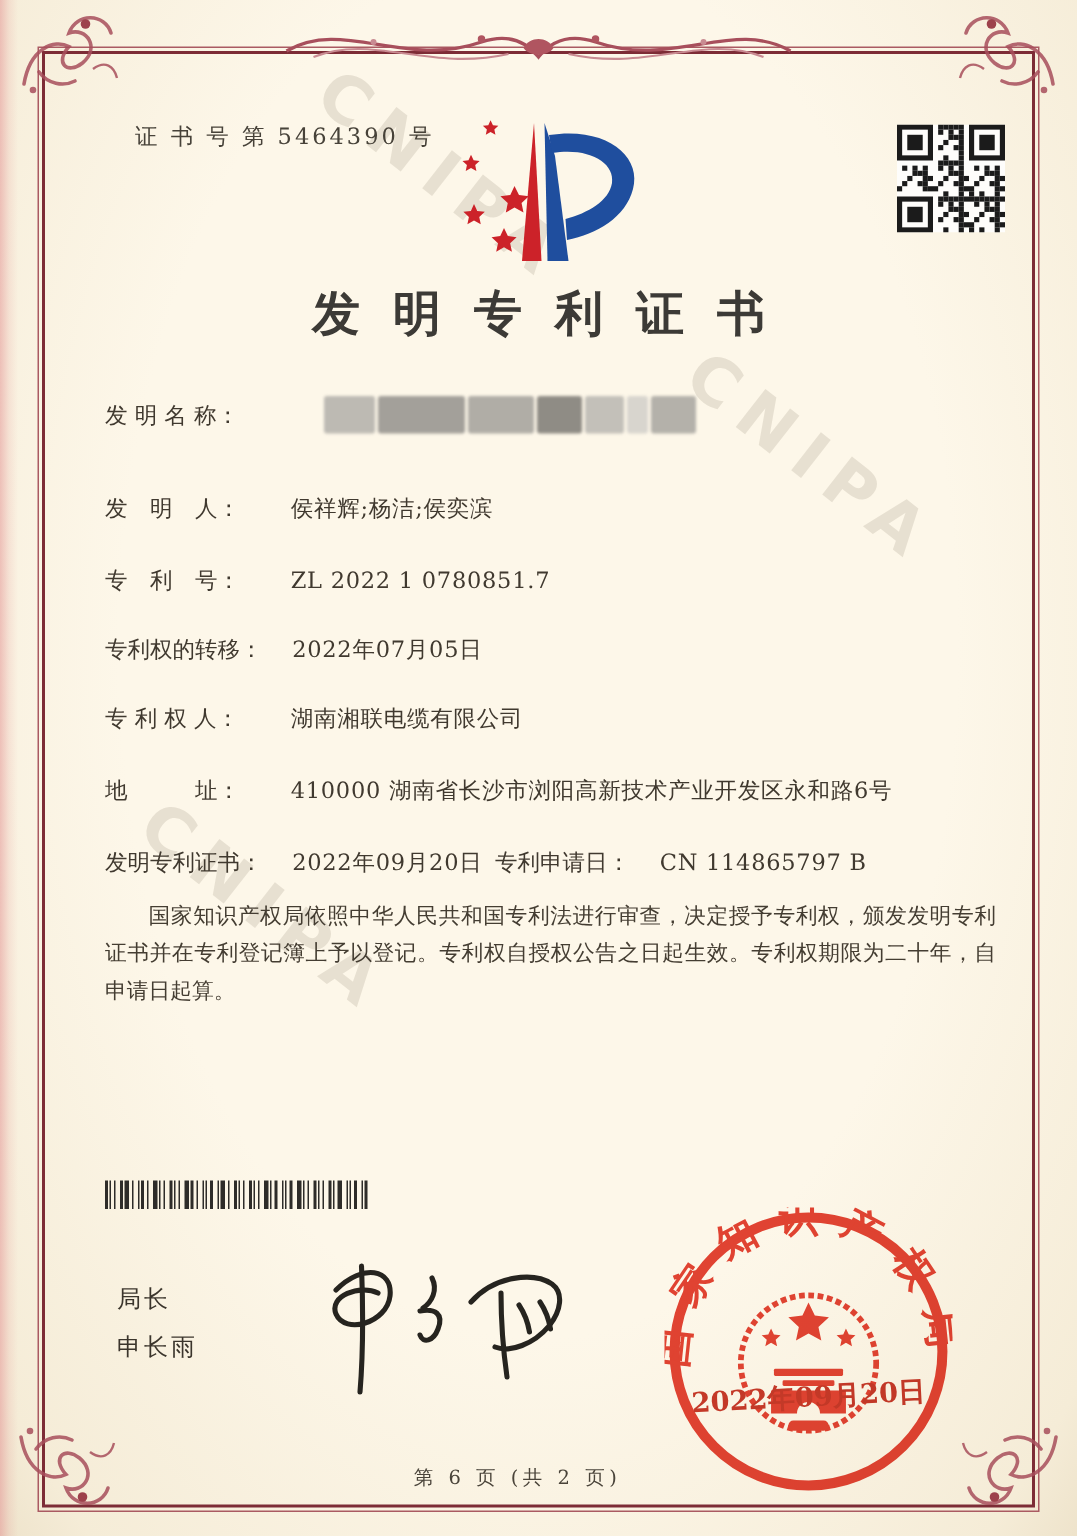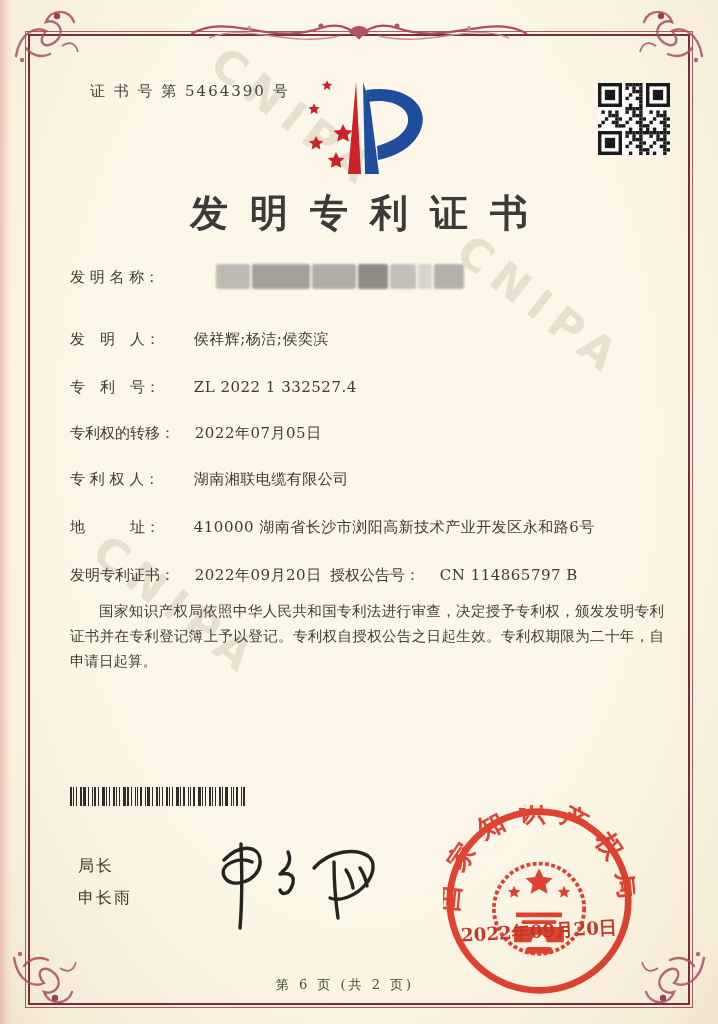--- a/index.html
+++ b/index.html
@@ -35,21 +35,21 @@
     position:absolute;font-family:"DejaVu Sans","Liberation Sans",sans-serif;
     font-size:44px;letter-spacing:10px;font-weight:bold;
     color:rgba(176,165,146,.28);transform:rotate(38deg);pointer-events:none;
   }
   
   .cert-no{position:absolute;left:62px;top:82px;font-size:15px;color:#474239;letter-spacing:2px;margin-left:28px;}
   .logo{position:absolute;left:286px;top:74px;width:150px;height:114px;}
   .qr{position:absolute;left:598px;top:83px;width:72px;height:72px;}
   .title{
     position:absolute;left:0;top:188px;width:718px;text-align:center;
-    font-size:38px;font-weight:bold;color:#3c3a36;
+    font-size:32px;font-weight:bold;color:#3c3a36;
     letter-spacing:22px;text-indent:22px;
   }
   
   .fields{position:absolute;left:70px;top:0;width:600px;font-size:15px;color:#40392f;}
   .frow{position:absolute;left:0;white-space:nowrap;}
   .frow .lbl{display:inline-block;min-width:104px;}
   .frow .val{margin-left:15px;letter-spacing:.5px;}
   .redact{display:inline-flex;gap:2px;vertical-align:-7px;margin-left:42px;filter:blur(1.2px);}
   .redact i{display:inline-block;height:25px;border-radius:2px;}
   
@@ -279,40 +279,40 @@
           <i style="width:14px;background:#d8d5ce"></i>
           <i style="width:30px;background:#b4b1aa"></i>
         </span>
     </div>
     <div class="frow" style="top:330px">
       <span class="lbl">发　明　人：</span>
       <span class="val">侯祥辉;杨洁;侯奕滨</span>
     </div>
     <div class="frow" style="top:378px">
       <span class="lbl">专　利　号：</span>
-      <span class="val">ZL 2022 1 332527.4</span>
+      <span class="val">ZL 2022 1 0780851.7</span>
     </div>
     <div class="frow" style="top:424px">
       <span class="lbl">专利权的转移：</span>
       <span class="val">2022年07月05日</span>
     </div>
     <div class="frow" style="top:470px">
       <span class="lbl">专 利 权 人：</span>
       <span class="val">湖南湘联电缆有限公司</span>
     </div>
     <div class="frow" style="top:518px">
       <span class="lbl">地　　　址：</span>
       <span class="val">410000 湖南省长沙市浏阳高新技术产业开发区永和路6号</span>
     </div>
     <div class="frow" style="top:566px">
       <span class="lbl">发明专利证书：</span>
       <span class="val">2022年09月20日</span>
     </div>
     <div class="frow" style="top:566px;left:260px">
-      <span class="lbl" style="min-width:90px">授权公告号：</span>
+      <span class="lbl" style="min-width:90px">专利申请日：</span>
       <span class="val">CN 114865797 B</span>
     </div>
   </div>
 
   <div class="law">
     <p>国家知识产权局依照中华人民共和国专利法进行审查，决定授予专利权，颁发发明专利证书并在专利登记簿上予以登记。专利权自授权公告之日起生效。专利权期限为二十年，自申请日起算。</p>
   </div>
 
   <div class="barcode" id="barcode">
       <i style="width: 2px; margin-right: 1px;"></i>

